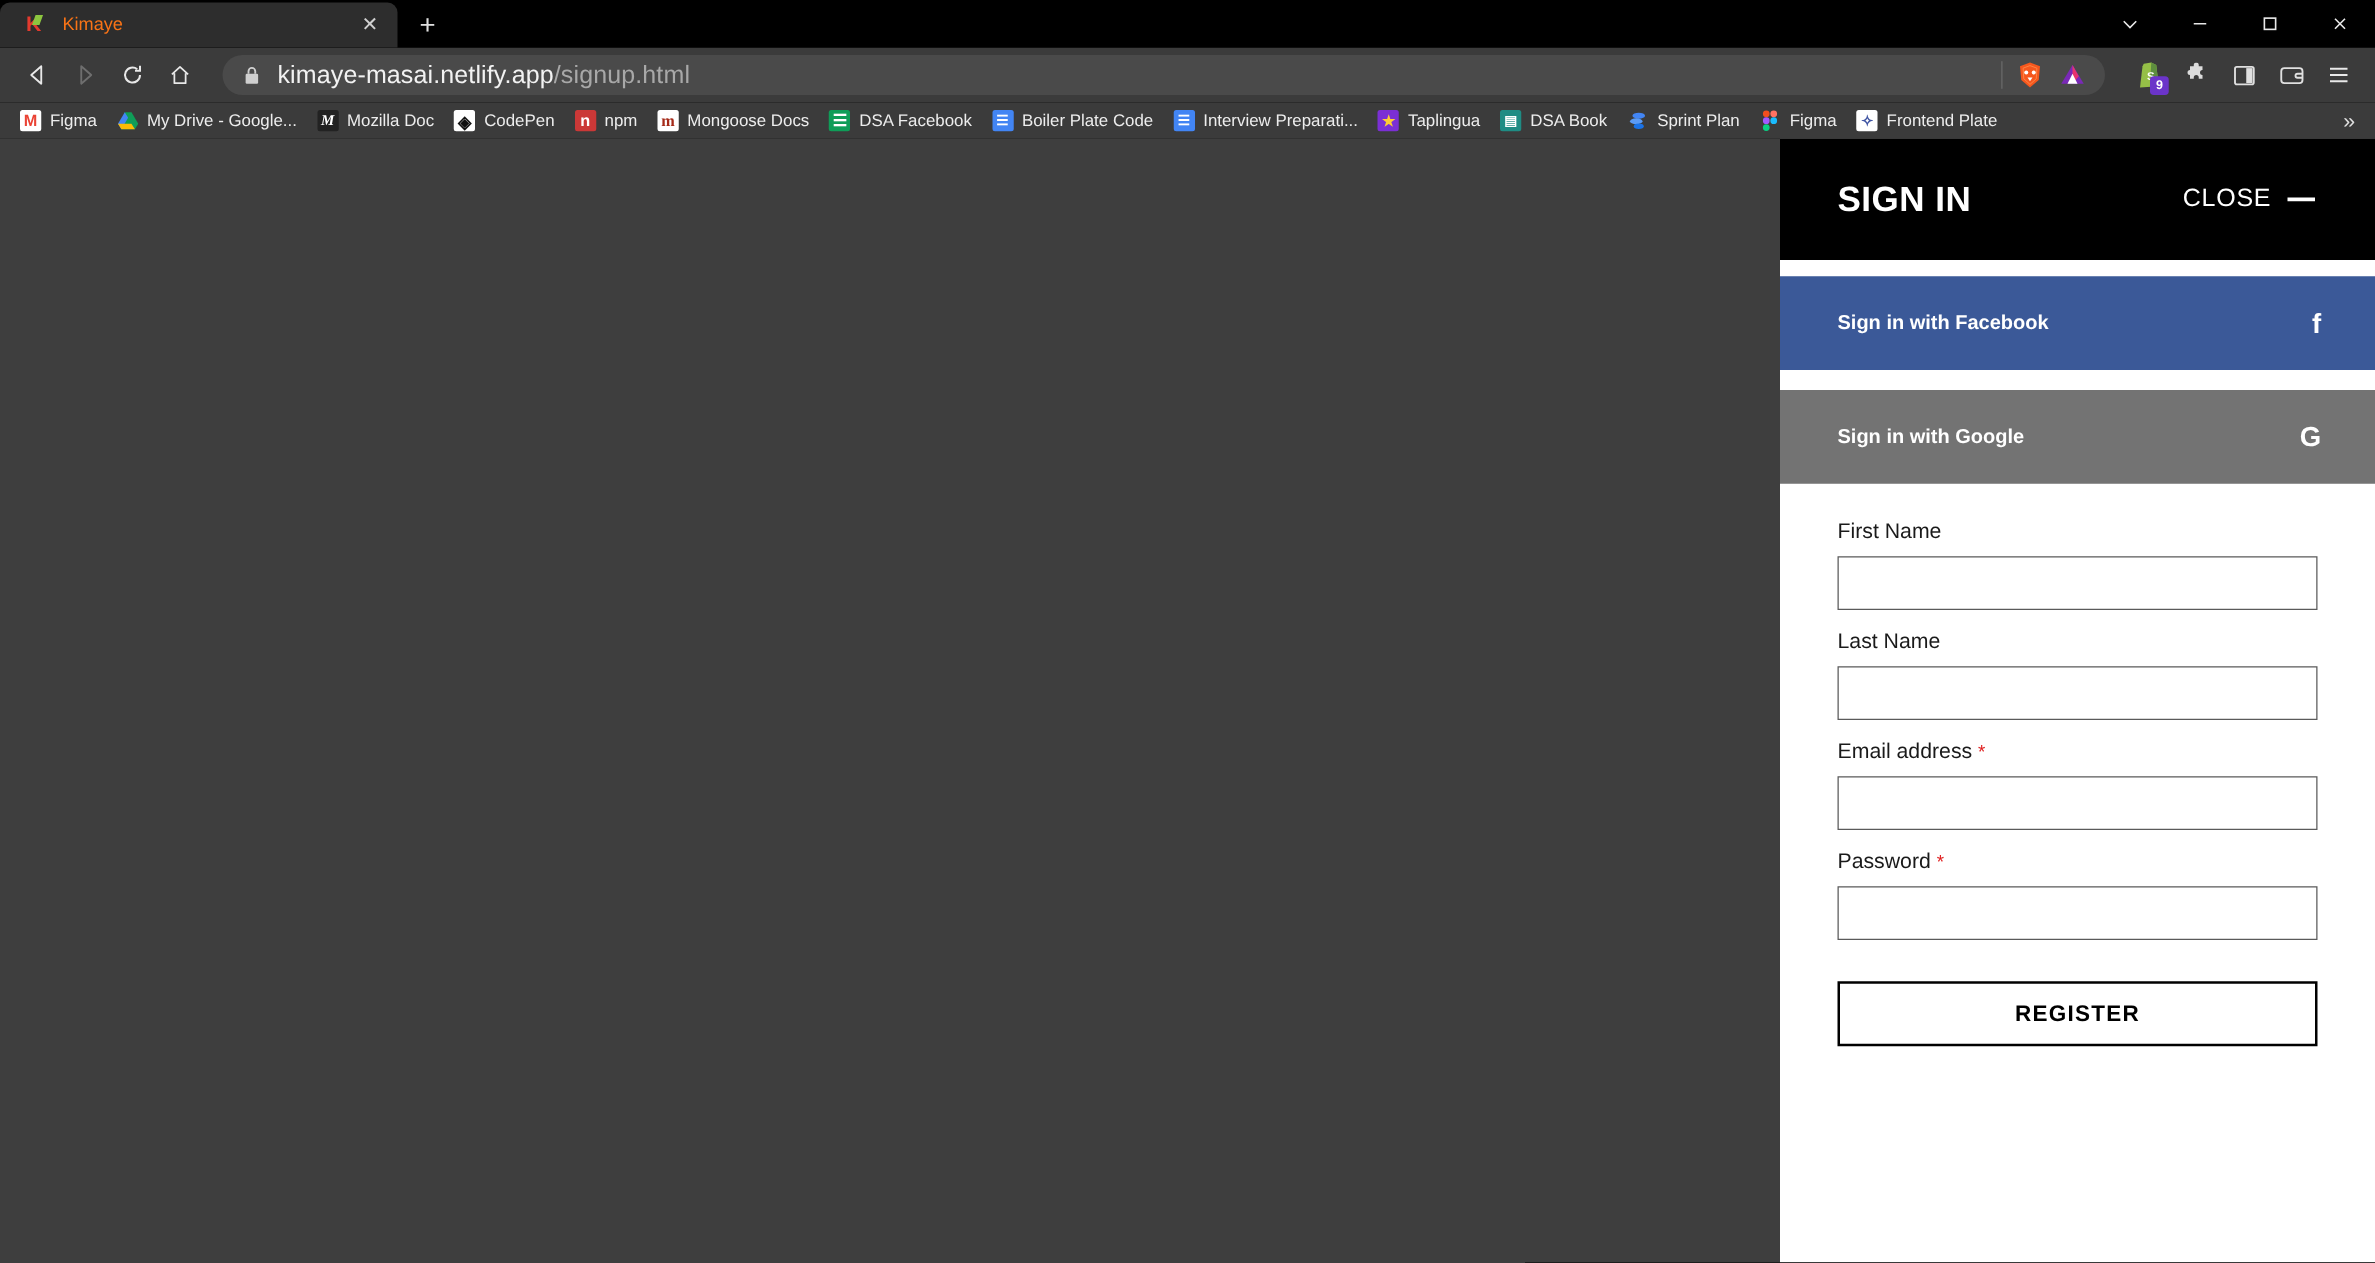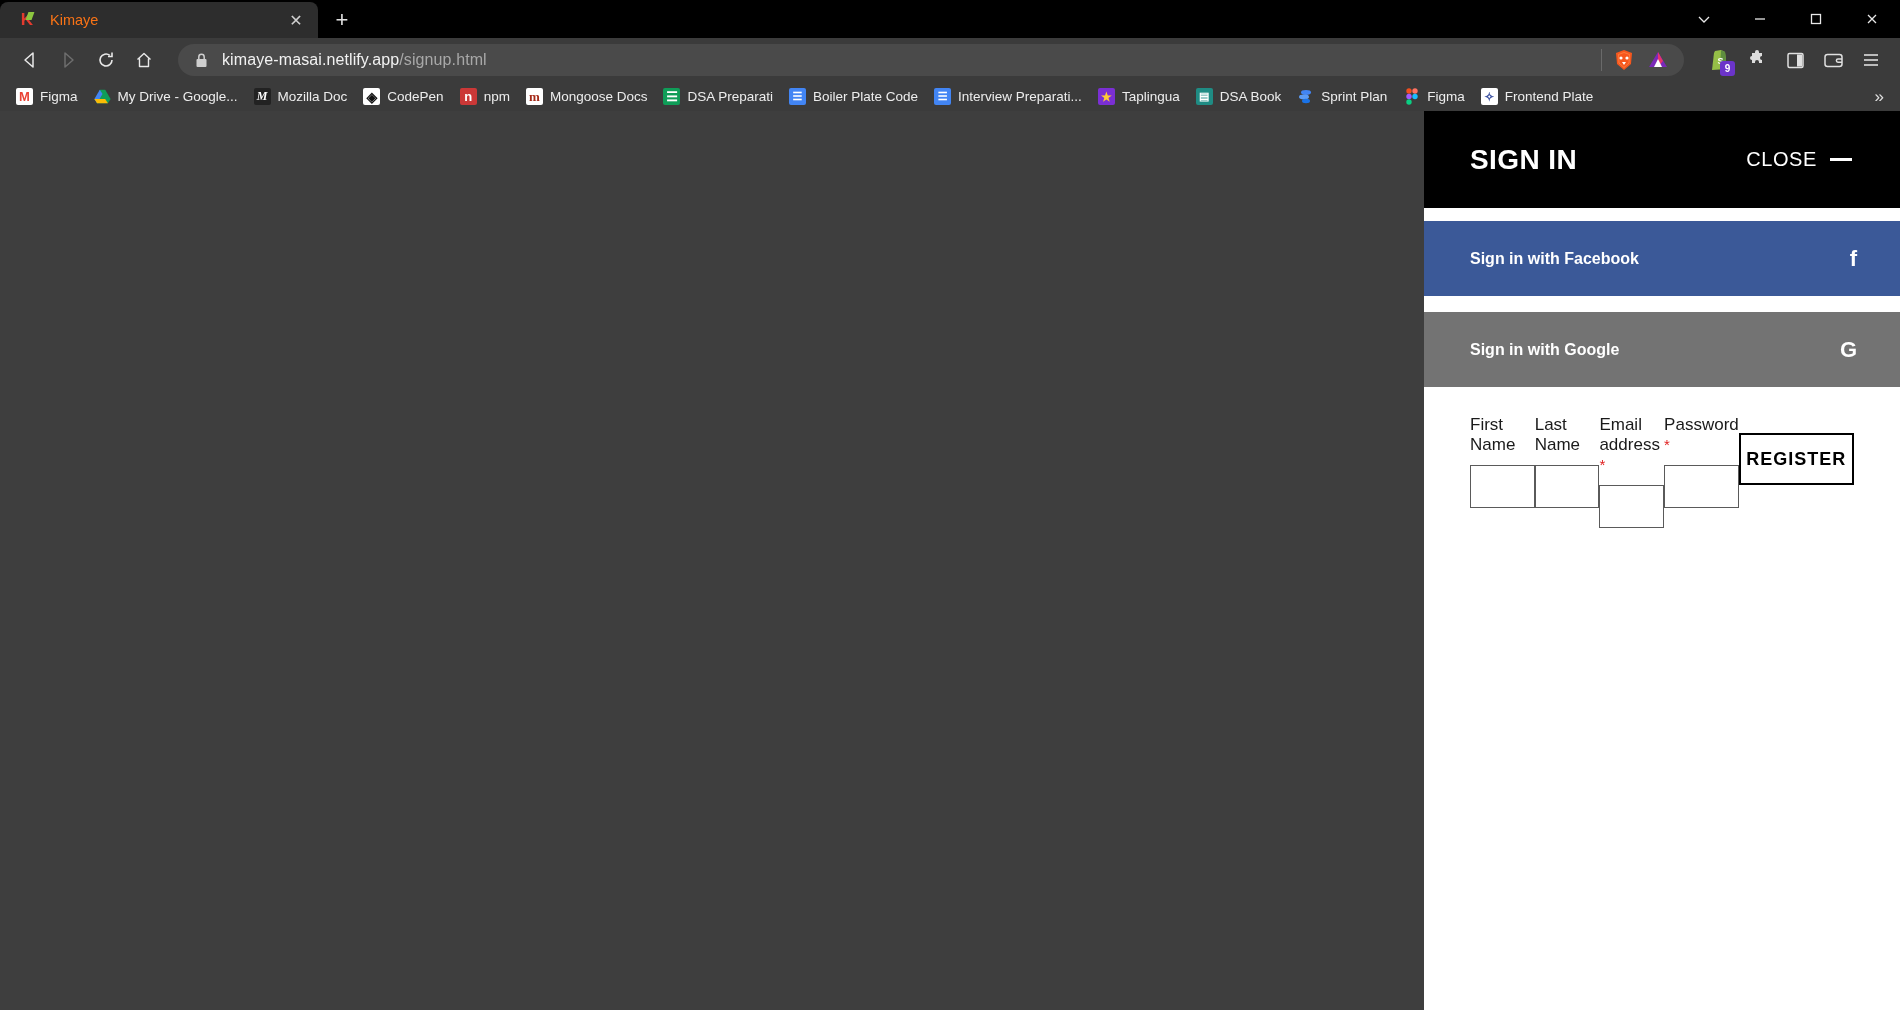--- a/index.html
+++ b/index.html
@@ -101,21 +101,21 @@
     padding: 0 14px;
     min-width: 0;
   }
   .lock-icon {
     width: 18px; height: 18px;
     flex: 0 0 18px;
     display: flex; align-items: center; justify-content: center;
     margin-right: 12px;
   }
   .url-text {
-    font-size: 16px;
+    font-size: 20px;
     color: #f2f2f2;
     white-space: nowrap; overflow: hidden;
     letter-spacing: 0.1px;
   }
   .url-path { color: #a8a8a8; }
   .url-right {
     margin-left: auto;
     display: flex; align-items: center; gap: 10px;
     padding-left: 12px;
   }
@@ -248,21 +248,21 @@
   }
   .fb-btn { background: #3b5998; }
   .gg-btn { background: #737373; margin-top: 16px; gap: 18px; }
   .social-icon {
     font-size: 22px; font-weight: bold;
     line-height: 1;
   }
   .form-area {
     padding: 28px 46px 0 46px;
     flex: 1;
-    display: flex; flex-direction: row;
+    display: flex; flex-direction: column;
     overflow: hidden;
   }
   .field { margin-bottom: 15px; }
   .field-label {
     font-size: 17px;
     color: #1a1a1a;
     margin-bottom: 10px;
     display: block;
   }
   .req { color: #e02020; font-size: 15px; }
@@ -441,21 +441,21 @@
     <div class="bm">
       <span class="bm-ico ic-npm">n</span>
       <span>npm</span>
     </div>
     <div class="bm">
       <span class="bm-ico ic-mongoose">m</span>
       <span>Mongoose Docs</span>
     </div>
     <div class="bm">
       <span class="bm-ico ic-gsheets">☰</span>
-      <span>DSA Preparati</span>
+      <span>DSA Facebook</span>
     </div>
     <div class="bm">
       <span class="bm-ico ic-gdocs">☰</span>
       <span>Boiler Plate Code</span>
     </div>
     <div class="bm">
       <span class="bm-ico ic-gdocs">☰</span>
       <span>Interview Preparati...</span>
     </div>
     <div class="bm">

